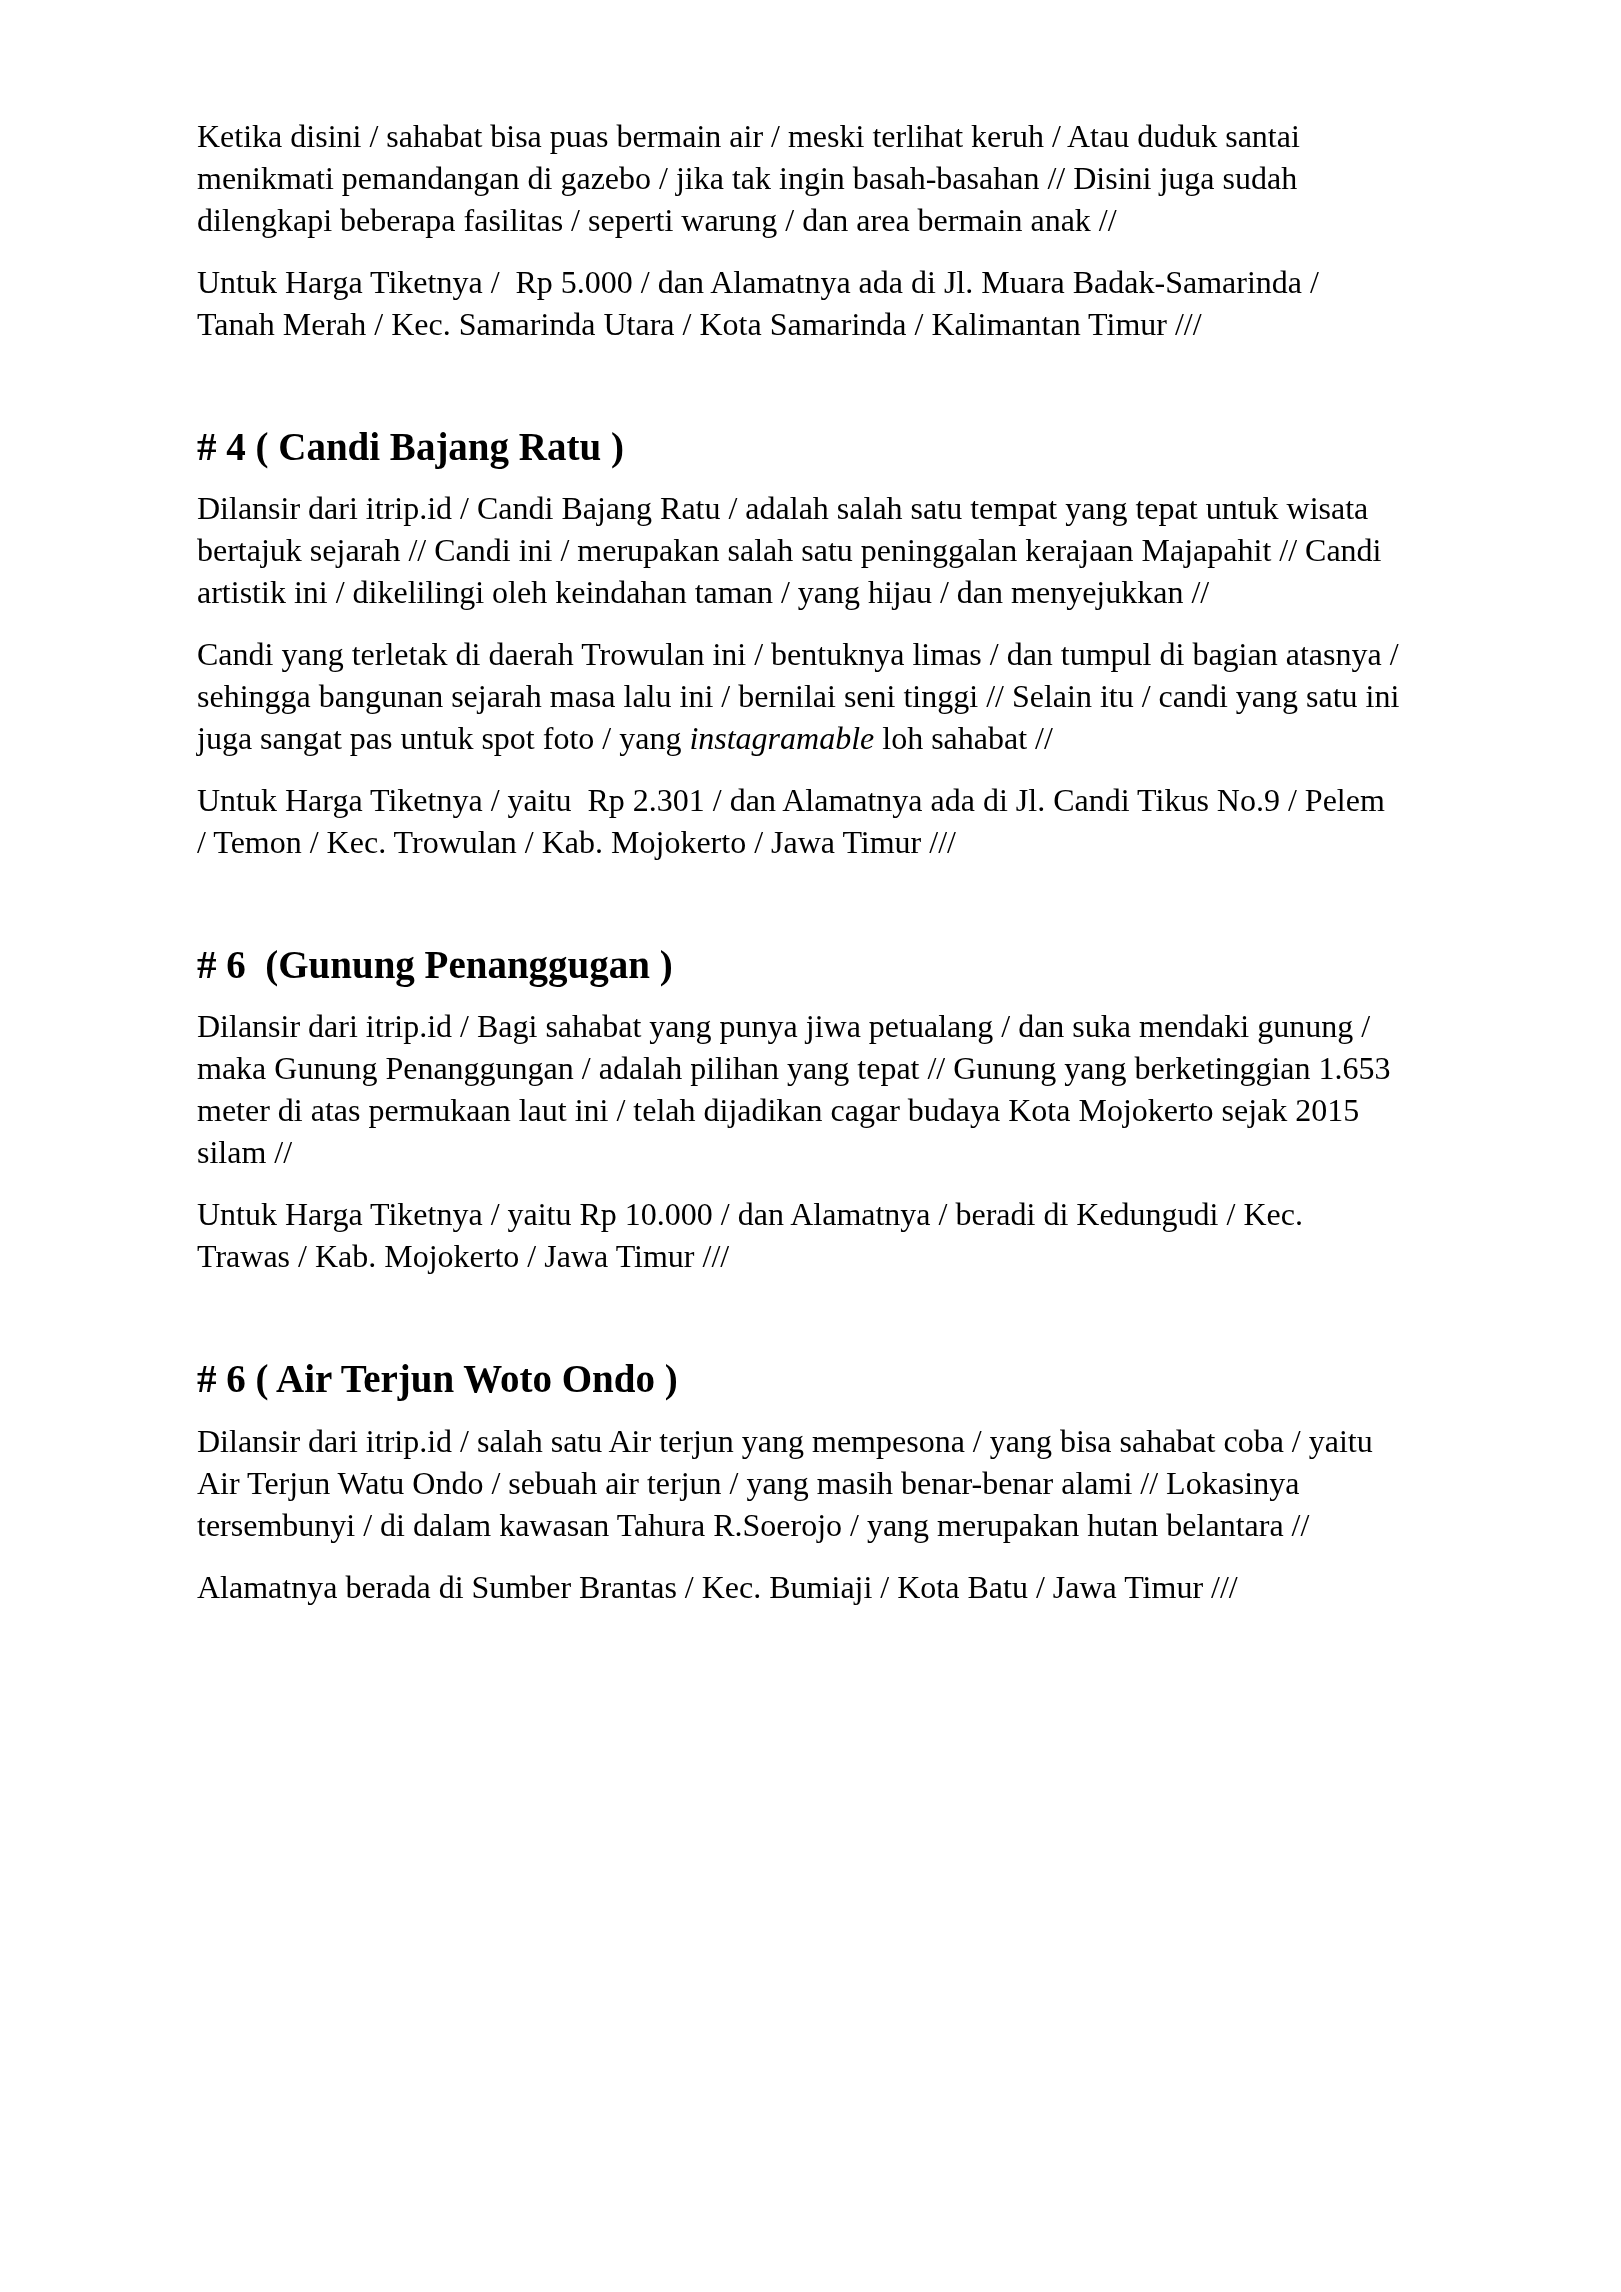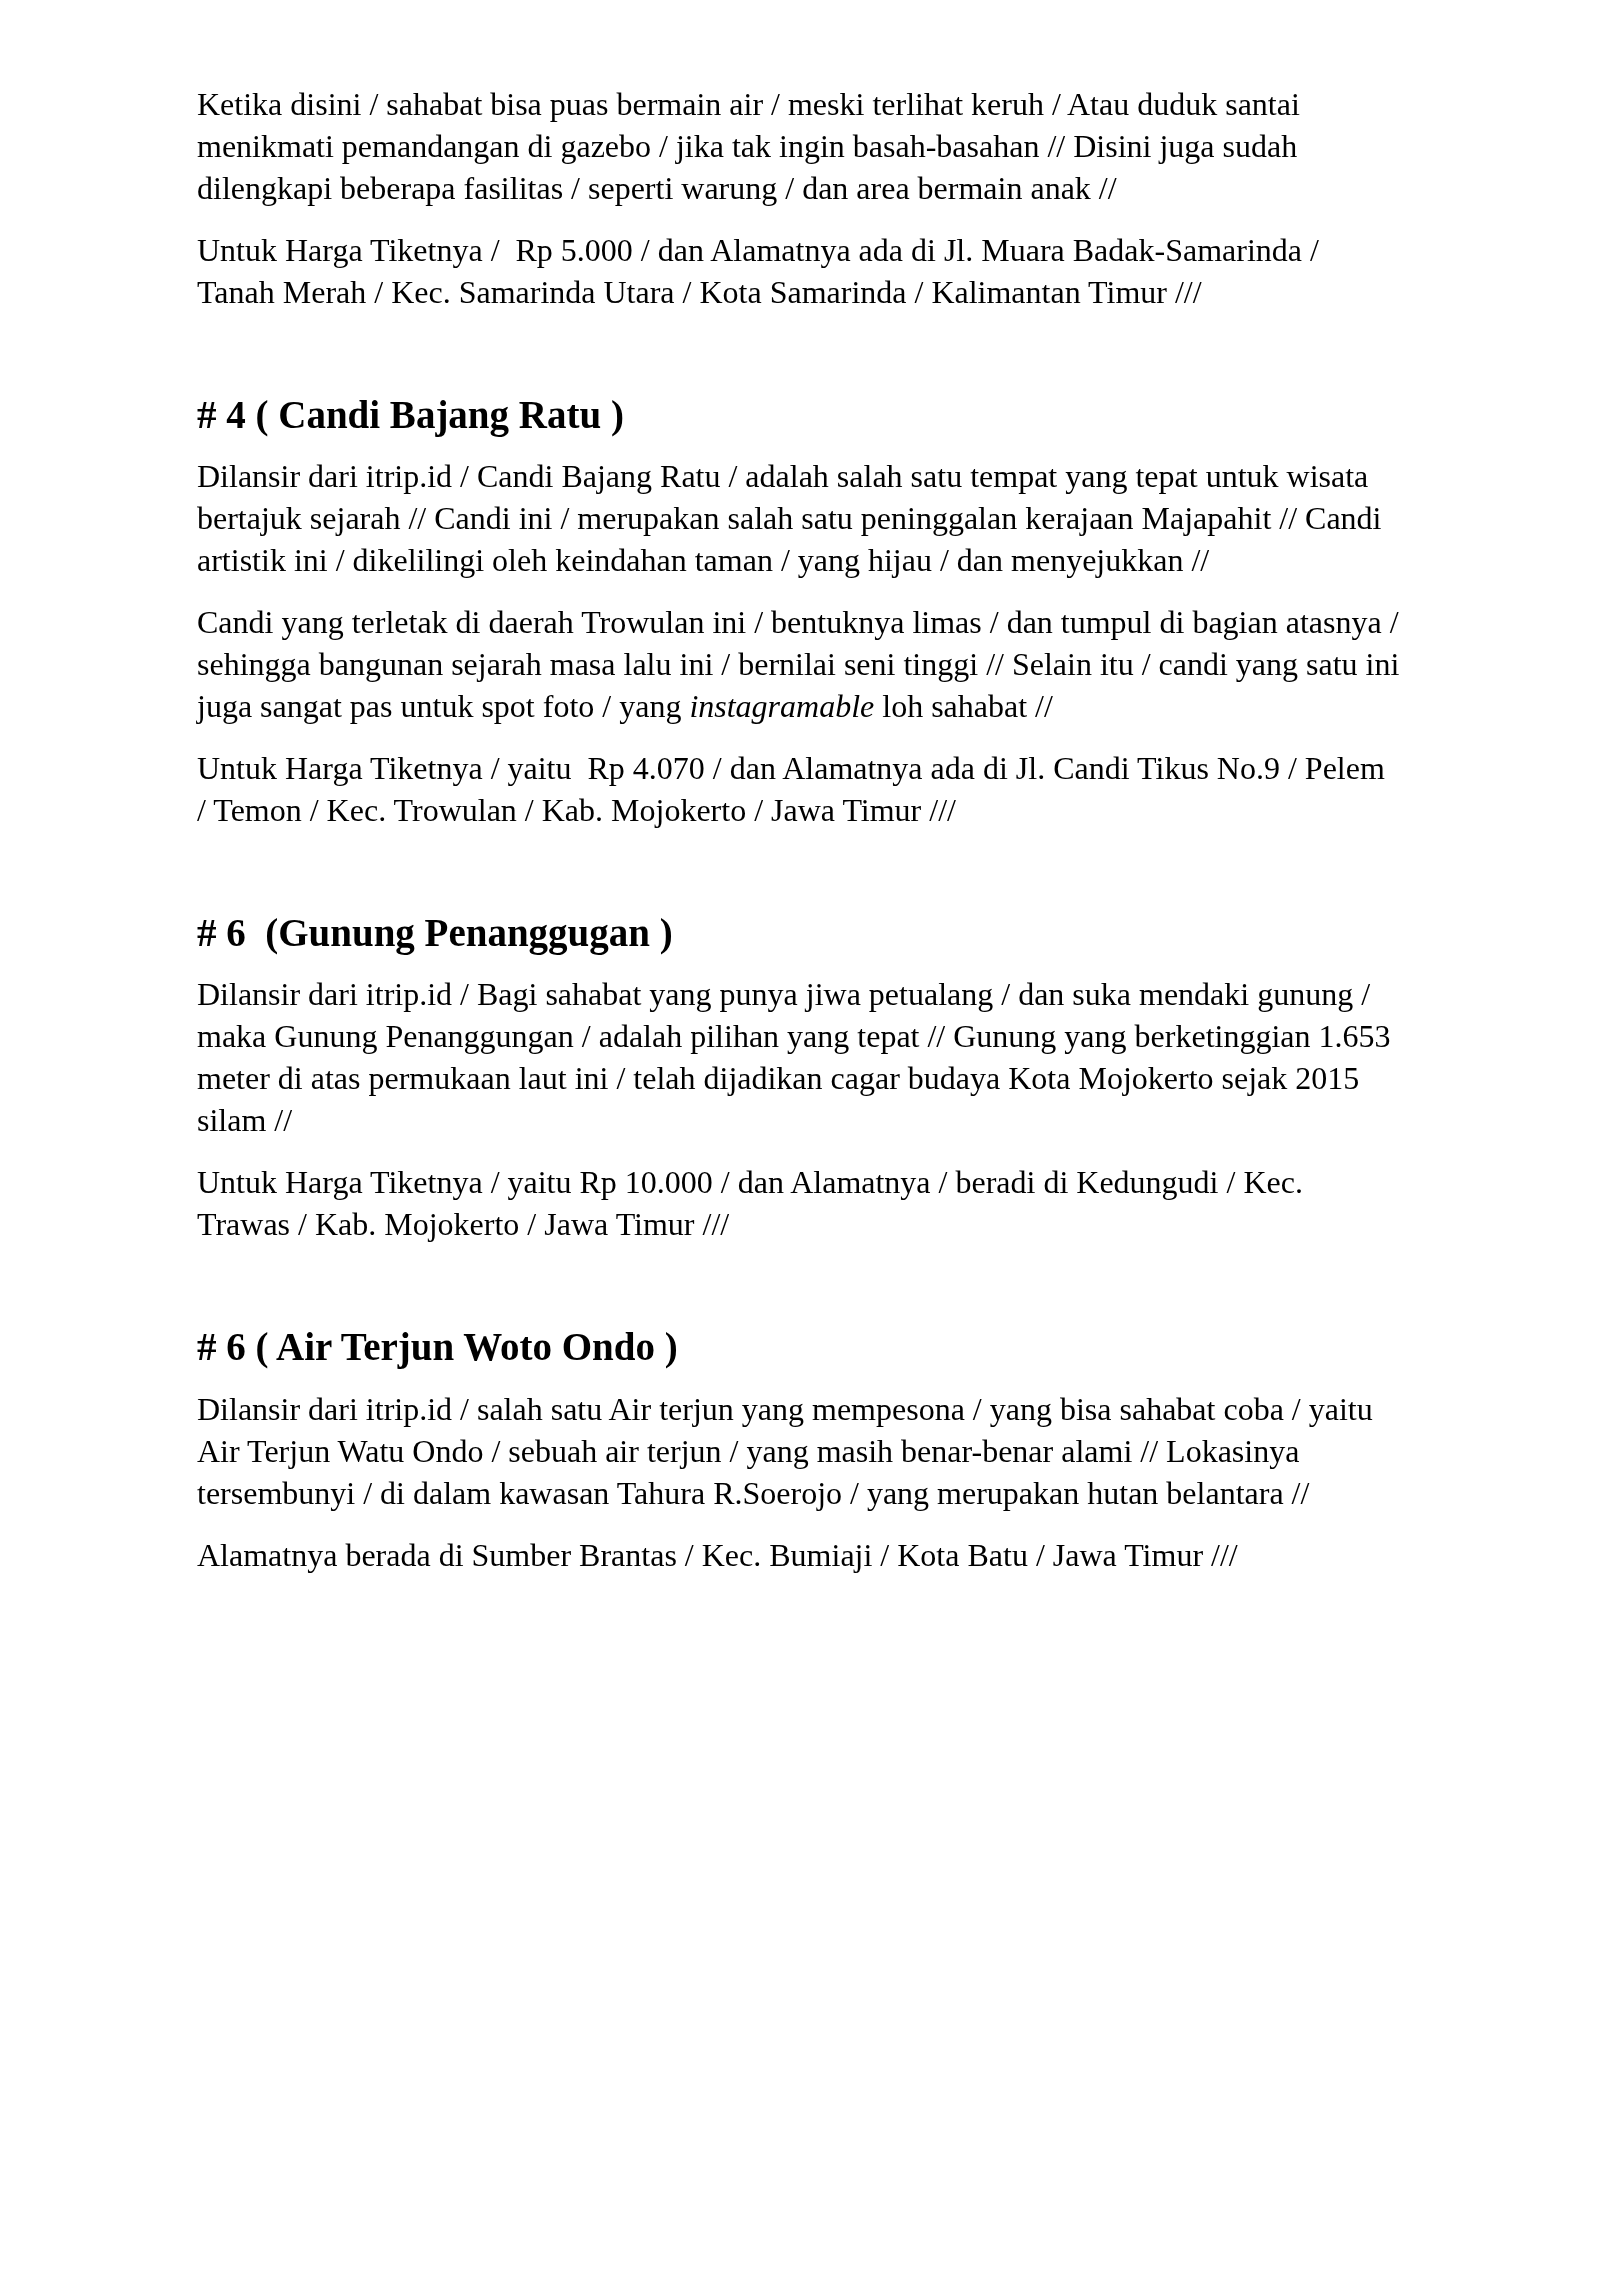--- a/index.html
+++ b/index.html
@@ -6,21 +6,21 @@
     margin: 0;
     padding: 0;
     background: #ffffff;
   }
   .page {
     position: relative;
     width: 1621px;
     height: 2269px;
     background: #ffffff;
     box-sizing: border-box;
-    padding: 83px 125px 0 197px;
+    padding: 115px 125px 0 197px;
     overflow: hidden;
     font-family: "Liberation Serif", "DejaVu Serif", serif;
     font-size: 32px;
     line-height: 42px;
     color: #000000;
   }
   .para {
     margin: 0 0 19.7px 0;
     white-space: pre-wrap;
   }
@@ -51,21 +51,21 @@
   <h2 class="heading"># 4 ( Candi Bajang Ratu )</h2>
 
   <p class="para">Dilansir dari itrip.id / Candi Bajang Ratu / adalah salah satu tempat yang tepat untuk wisata
 bertajuk sejarah // Candi ini / merupakan salah satu peninggalan kerajaan Majapahit // Candi
 artistik ini / dikelilingi oleh keindahan taman / yang hijau / dan menyejukkan //</p>
 
   <p class="para"><span>Candi yang terletak di daerah Trowulan ini / bentuknya limas / dan tumpul di bagian atasnya /
 sehingga bangunan sejarah masa lalu ini / bernilai seni tinggi // Selain itu / candi yang satu ini
 juga sangat pas untuk spot foto / yang </span><em>instagramable</em><span> loh sahabat //</span></p>
 
-  <p class="para">Untuk Harga Tiketnya / yaitu  Rp 4.070 / dan Alamatnya ada di Jl. Candi Tikus No.9 / Pelem
+  <p class="para">Untuk Harga Tiketnya / yaitu  Rp 2.301 / dan Alamatnya ada di Jl. Candi Tikus No.9 / Pelem
 / Temon / Kec. Trowulan / Kab. Mojokerto / Jawa Timur ///</p>
 
   <h2 class="heading"># 6  (Gunung Penanggugan )</h2>
 
   <p class="para">Dilansir dari itrip.id / Bagi sahabat yang punya jiwa petualang / dan suka mendaki gunung /
 maka Gunung Penanggungan / adalah pilihan yang tepat // Gunung yang berketinggian 1.653
 meter di atas permukaan laut ini / telah dijadikan cagar budaya Kota Mojokerto sejak 2015
 silam //</p>
 
 

